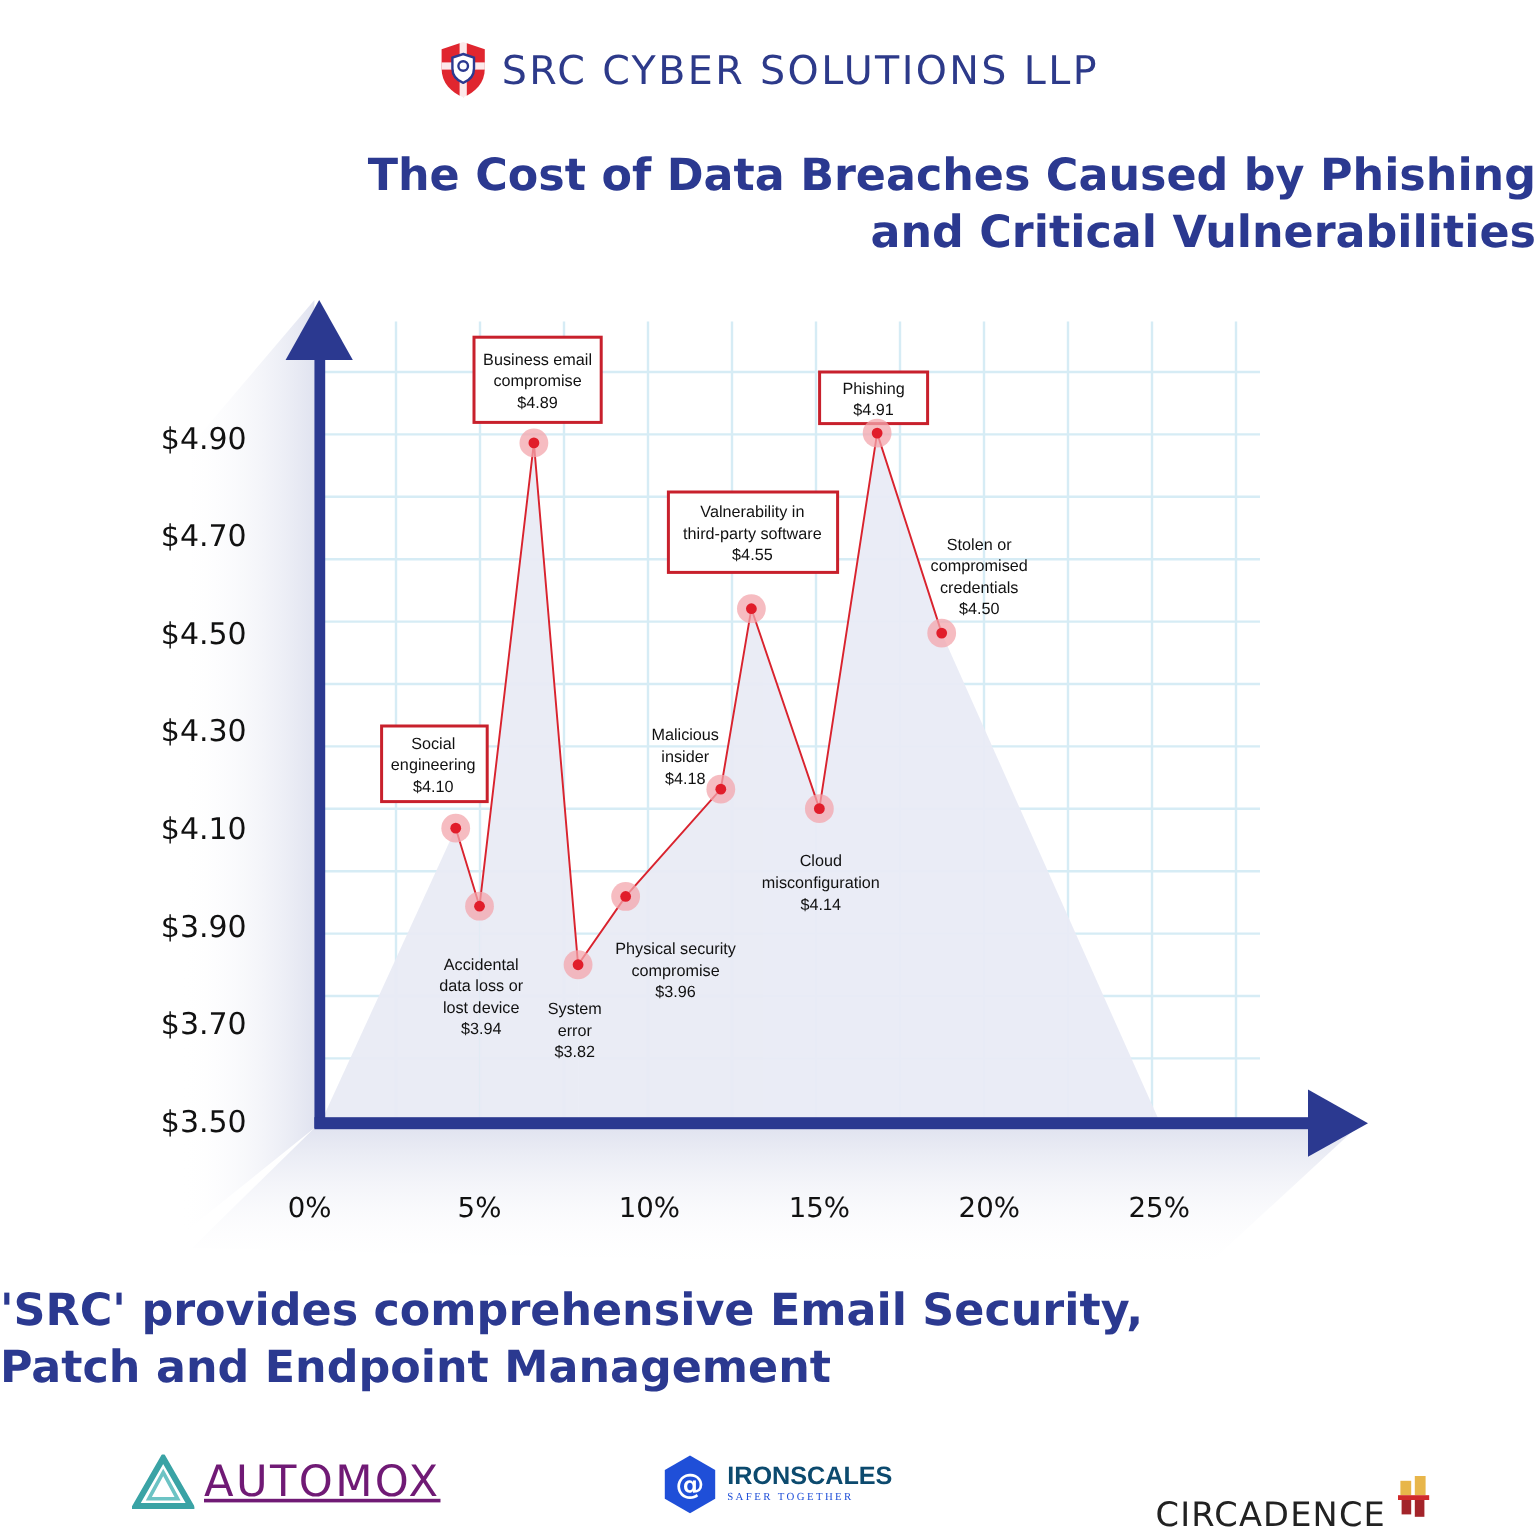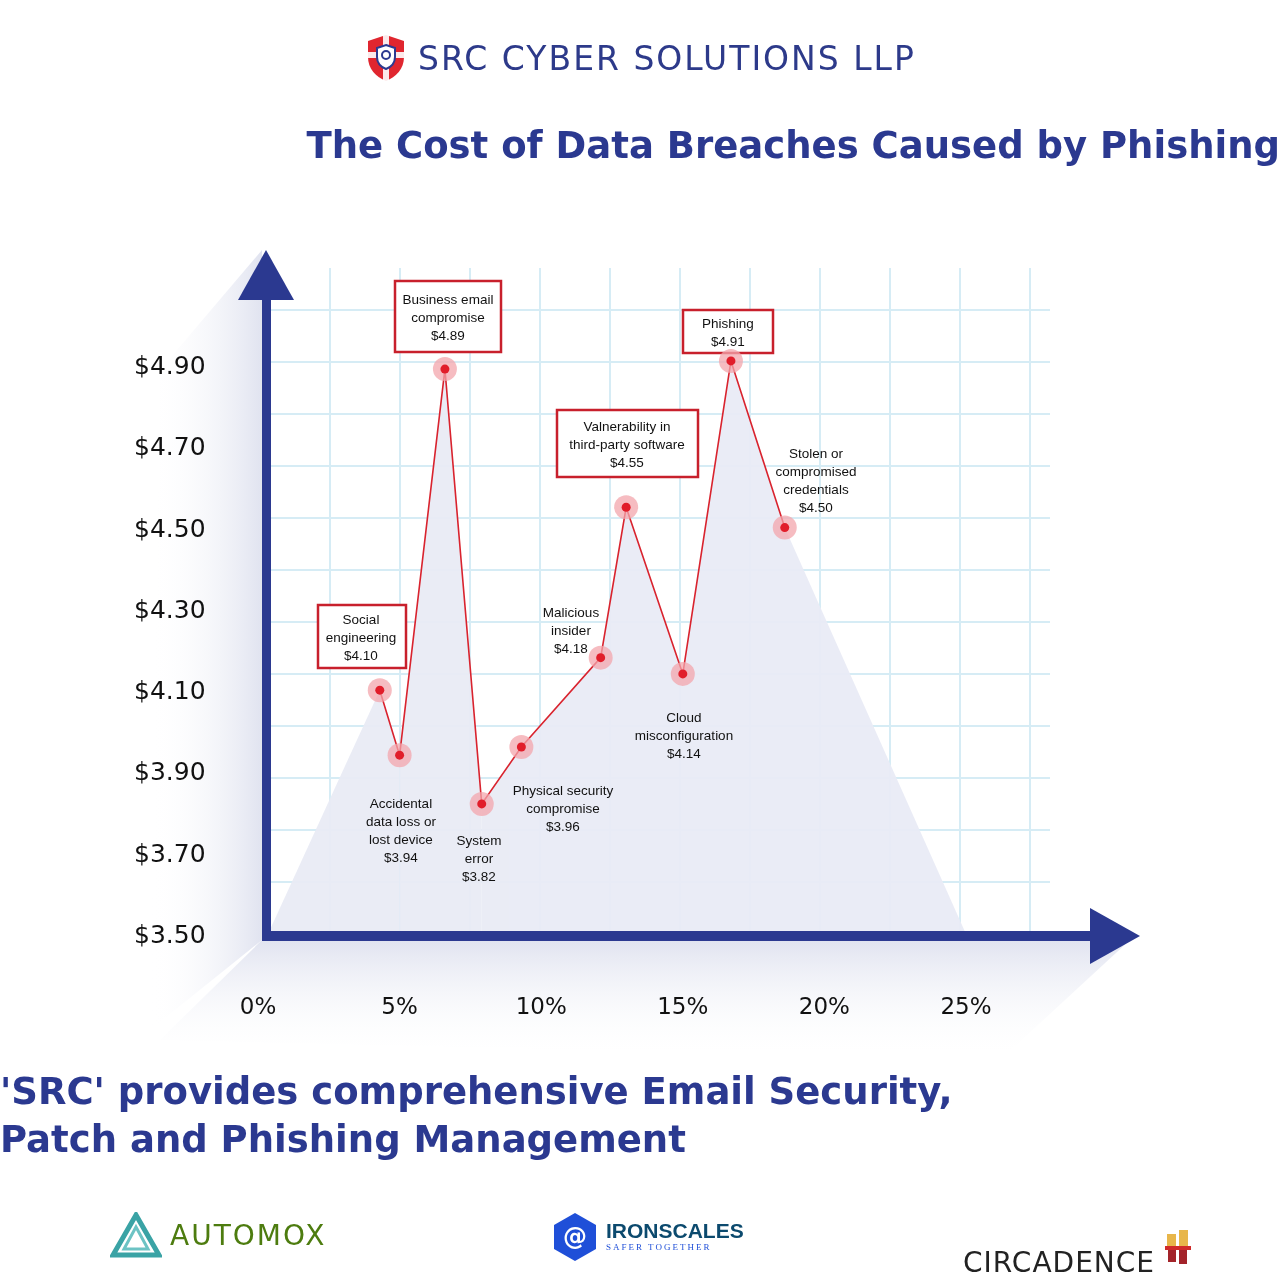--- a/index.html
+++ b/index.html
@@ -7,41 +7,42 @@
   .header { position: absolute; top: 30px; left: 0; width: 1280px; height: 56px; display: flex; align-items: center; justify-content: center; gap: 10px; }
   .brand-text { font-family: "DejaVu Sans", sans-serif; font-size: 33px; letter-spacing: 2px; color: #2d3a8a; font-weight: normal; }
   .title { position: absolute; top: 122px; left: 0; width: 1280px; text-align: right; color: #2b3990; font-family: "DejaVu Sans", sans-serif; font-weight: bold; font-size: 37px; line-height: 48px; }
   .subtitle { position: absolute; top: 1068px; left: 0; width: 1280px; text-align: left; color: #2b3990; font-family: "DejaVu Sans", sans-serif; font-weight: bold; font-size: 37px; line-height: 48px; }
   #chart { position: absolute; left: 0; top: 230px; }
   .ytick { font-family: "DejaVu Sans", sans-serif; font-size: 25px; fill: #111; }
   .xtick { font-family: "DejaVu Sans", sans-serif; font-size: 23px; fill: #111; }
   .lbl { font-family: "Liberation Sans", sans-serif; font-size: 13.5px; fill: #111; }
   .partners { position: absolute; top: 1200px; left: 0; width: 1280px; height: 80px; }
   .partner { position: absolute; display: flex; align-items: center; gap: 8px; }
-  .automox-text { font-family: "DejaVu Sans", sans-serif; font-size: 28px; color: #4d7c0f; letter-spacing: 2px; }
+  .automox-text { font-family: "DejaVu Sans", sans-serif; font-size: 36px; color: #701a75; letter-spacing: 2px; text-decoration: underline; }
   .ironscales-name { font-family: Liberation Sans, sans-serif; font-weight: bold; font-size: 21px; color: #0c4a6e; line-height: 20px; }
   .ironscales-tag { font-family: Liberation Serif, serif; font-size: 9px; color: #1f4fd8; letter-spacing: 2px; line-height: 12px; }
   .circadence-text { font-family: "DejaVu Sans", sans-serif; font-size: 28px; color: #222; letter-spacing: 1px; margin-top: 32px; }
 </style>
 </head>
 <body>
 
 <div class="header">
   <svg width="44" height="50" viewBox="0 0 44 50">
     <path d="M22 2 L40 8 L40 24 C40 36 32 44 22 48 C12 44 4 36 4 24 L4 8 Z" fill="#e0262f"></path>
     <rect x="19" y="2" width="6" height="46" fill="#ffffff" opacity="0.9"></rect>
     <rect x="4" y="19" width="36" height="6" fill="#ffffff" opacity="0.9"></rect>
     <path d="M22 12 L31 15 L31 24 C31 30 27 34 22 36 C17 34 13 30 13 24 L13 15 Z" fill="#ffffff" stroke="#2b3990" stroke-width="2"></path>
     <circle cx="22" cy="22" r="4" fill="none" stroke="#2b3990" stroke-width="2"></circle>
   </svg>
   <span class="brand-text">SRC CYBER SOLUTIONS LLP</span>
 </div>
 
 <div class="title">
   <div>The Cost of Data Breaches Caused by Phishing</div>
+  <div>and Critical Vulnerabilities</div>
 </div>
 
 <svg id="chart" width="1280" height="820" viewBox="0 230 1280 820">
     <defs>
       <linearGradient id="shadeL" x1="0" y1="0" x2="1" y2="0">
         <stop offset="0" stop-color="#ffffff" stop-opacity="0"></stop>
         <stop offset="1" stop-color="#dde0ee" stop-opacity="1"></stop>
       </linearGradient>
       <linearGradient id="shadeB" x1="0" y1="0" x2="0" y2="1">
         <stop offset="0" stop-color="#dde0ee" stop-opacity="1"></stop>
@@ -171,21 +172,21 @@
       <text x="816" y="476" class="lbl" text-anchor="middle">compromised</text>
       <text x="816" y="494" class="lbl" text-anchor="middle">credentials</text>
       <text x="816" y="512" class="lbl" text-anchor="middle">$4.50</text>
       <circle cx="784.7520000000001" cy="527.5714285714287" r="12" fill="#f3a6ac" opacity="0.75"></circle>
       <circle cx="784.7520000000001" cy="527.5714285714287" r="4.5" fill="#e11d2a"></circle>
     </g>
   </svg>
 
 <div class="subtitle">
   <div>'SRC' provides comprehensive Email Security,</div>
-  <div>Patch and Phishing Management</div>
+  <div>Patch and Endpoint Management</div>
 </div>
 
 <div class="partners">
   <div class="partner" style="left:110px; top:12px;">
     <svg width="52" height="46" viewBox="0 0 52 46">
       <path d="M26 3 L49 43 L3 43 Z" fill="none" stroke="#3aa3a5" stroke-width="5"></path>
       <path d="M26 15 L38 37 L14 37 Z" fill="none" stroke="#6cc3c4" stroke-width="3"></path>
     </svg>
     <span class="automox-text">AUTOMOX</span>
   </div>

